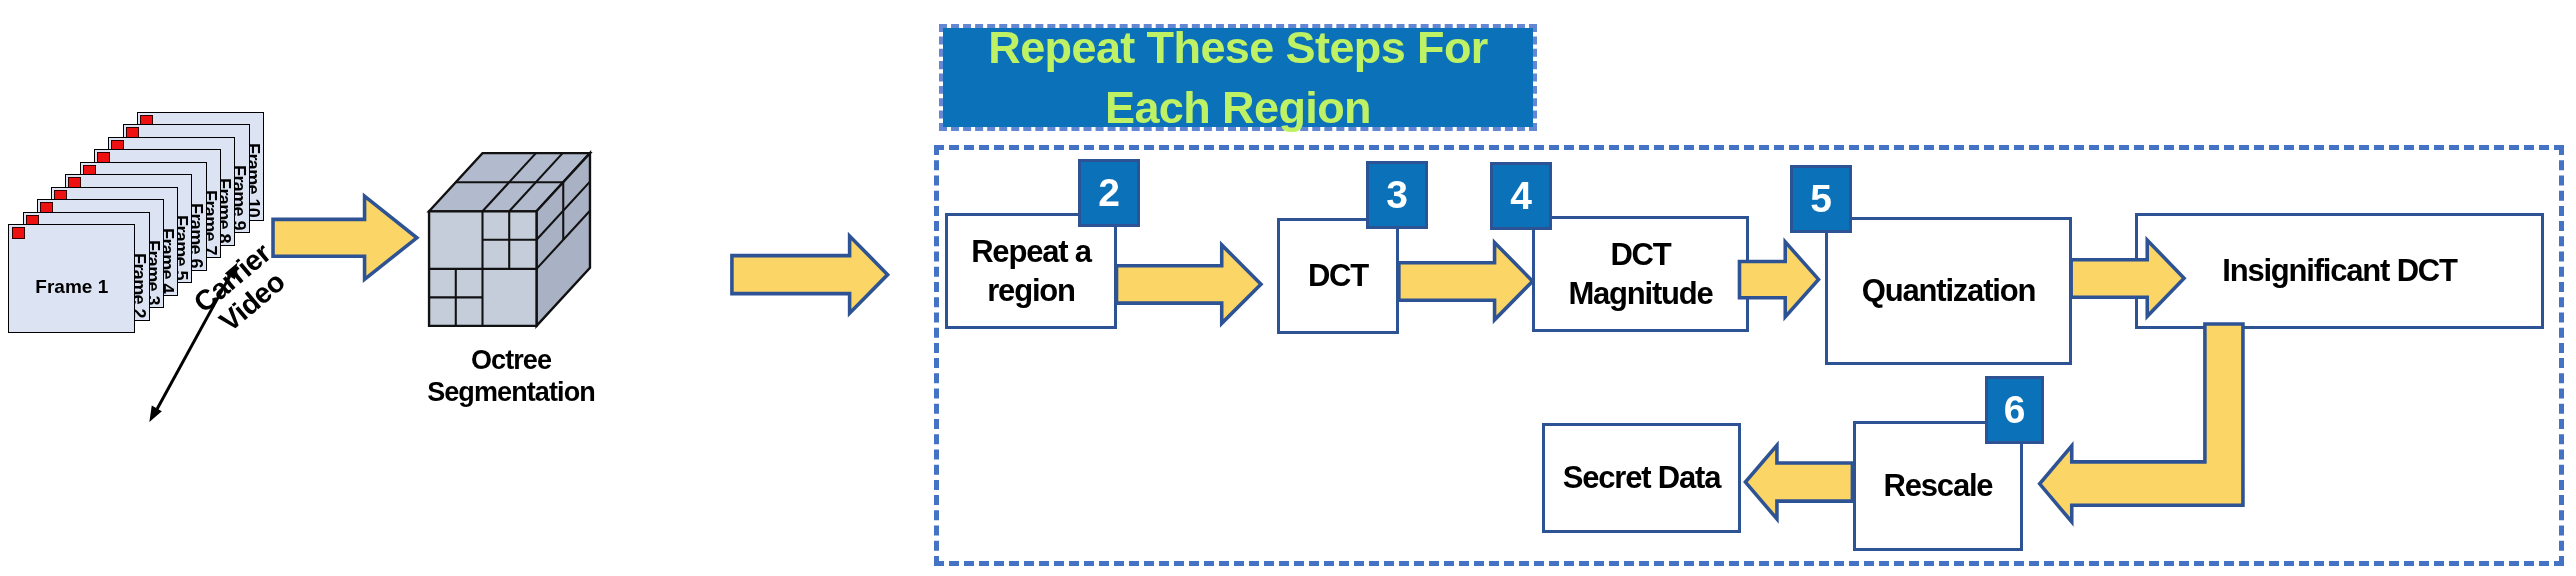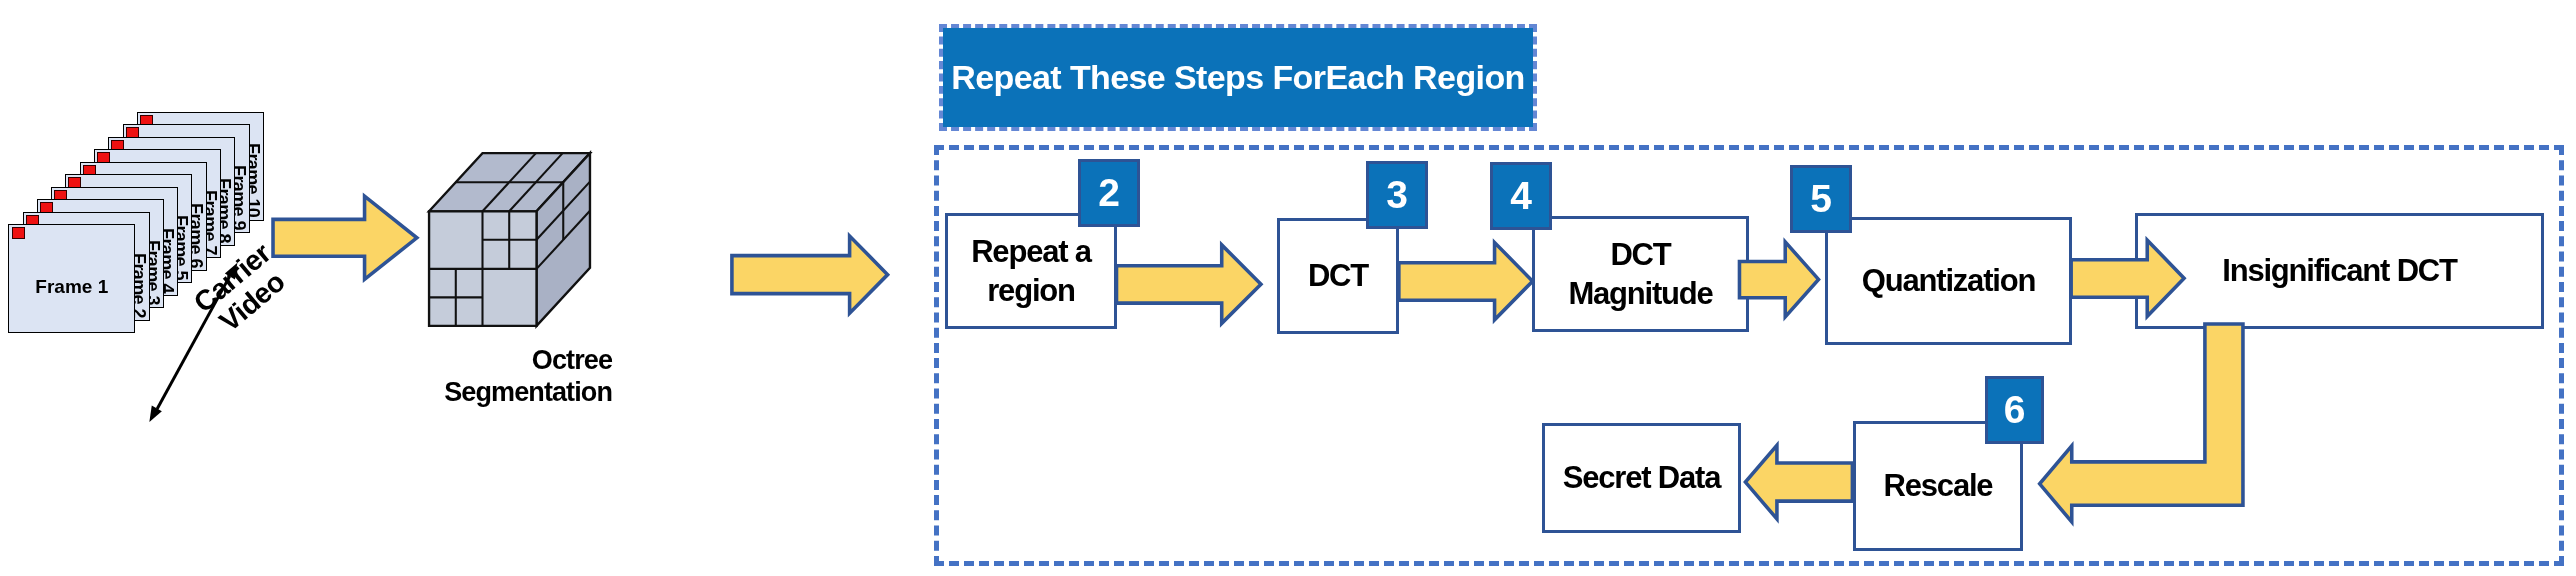--- a/index.html
+++ b/index.html
@@ -9,37 +9,37 @@
   }
   
   .frame{position:absolute;width:127px;height:109px;background:#dce4f3;border:1.8px solid #000;box-sizing:border-box;z-index:1;}
   .frame .marker{position:absolute;left:2.4px;top:2.4px;width:13px;height:12px;background:#ee1111;border:1.2px solid #300;box-sizing:border-box;}
   .frame .vlabel{position:absolute;right:0.6px;bottom:2.4px;writing-mode:vertical-rl;font-weight:bold;font-size:18px;letter-spacing:-0.6px;white-space:nowrap;line-height:1;}
   .frame .hlabel{position:absolute;left:0;right:0;bottom:34px;text-align:center;font-weight:bold;font-size:19px;}
   .carrier-label{position:absolute;left:150px;top:259px;width:184px;z-index:2;transform:rotate(-40deg);transform-origin:50% 50%;
     text-align:center;font-weight:bold;font-size:28.5px;line-height:1.08;letter-spacing:-0.6px;}
   
   .cube-svg{position:absolute;left:416px;top:143px;z-index:1;}
-  .octree-label{position:absolute;left:410px;top:345px;width:202px;text-align:right;z-index:1;
+  .octree-label{position:absolute;left:410px;top:345px;width:202px;text-align:center;z-index:1;
     font-weight:bold;font-size:27px;line-height:1.18;letter-spacing:-0.9px;}
   
   .repeat-box{position:absolute;left:934px;top:145px;width:1630px;height:421px;box-sizing:border-box;
     border:5.4px dashed #4472c4;background:transparent;z-index:0;}
   .repeat-header{position:absolute;left:939px;top:24px;width:598px;height:107px;box-sizing:border-box;
     background:#0b72b9;background-clip:padding-box;border:4.8px dashed #6487d4;z-index:4;
-    display:flex;flex-direction:row;justify-content:center;align-items:center;
-    color:#ffffff;font-weight:bold;font-size:34px;line-height:1.32;letter-spacing:-0.6px;text-align:center;}
+    display:flex;flex-direction:column;justify-content:center;align-items:center;
+    color:#bef264;font-weight:bold;font-size:45px;line-height:1.32;letter-spacing:-0.6px;text-align:center;}
   
   .stepbox{position:absolute;background:#fff;border:3.6px solid #2e5395;box-sizing:border-box;z-index:2;
     display:flex;flex-direction:column;justify-content:center;align-items:center;text-align:center;
     font-weight:bold;font-size:31px;line-height:1.27;letter-spacing:-1.2px;}
   .box-select{left:945px;top:213px;width:172px;height:116px;}
   .box-dct{left:1277px;top:218px;width:122px;height:116px;}
   .box-mag{left:1532px;top:216px;width:217px;height:116px;}
-  .box-quant{left:1825px;top:217px;width:247px;height:128px;}
+  .box-quant{left:1825px;top:217px;width:247px;height:148px;}
   .box-insig{left:2135px;top:213px;width:409px;height:116px;}
   .box-secret{left:1542px;top:423px;width:199px;height:110px;}
   .box-rescale{left:1853px;top:421px;width:170px;height:130px;}
   
   .badge{position:absolute;width:62px;height:68px;box-sizing:border-box;background:#0b72b9;border:3.6px solid #2e5395;z-index:5;
     display:flex;justify-content:center;align-items:center;color:#fff;font-weight:bold;font-size:39px;}
   .badge-2{left:1078px;top:159px;}
   .badge-3{left:1366px;top:161px;}
   .badge-4{left:1490px;top:162px;}
   .badge-5{left:1790px;top:165px;}

